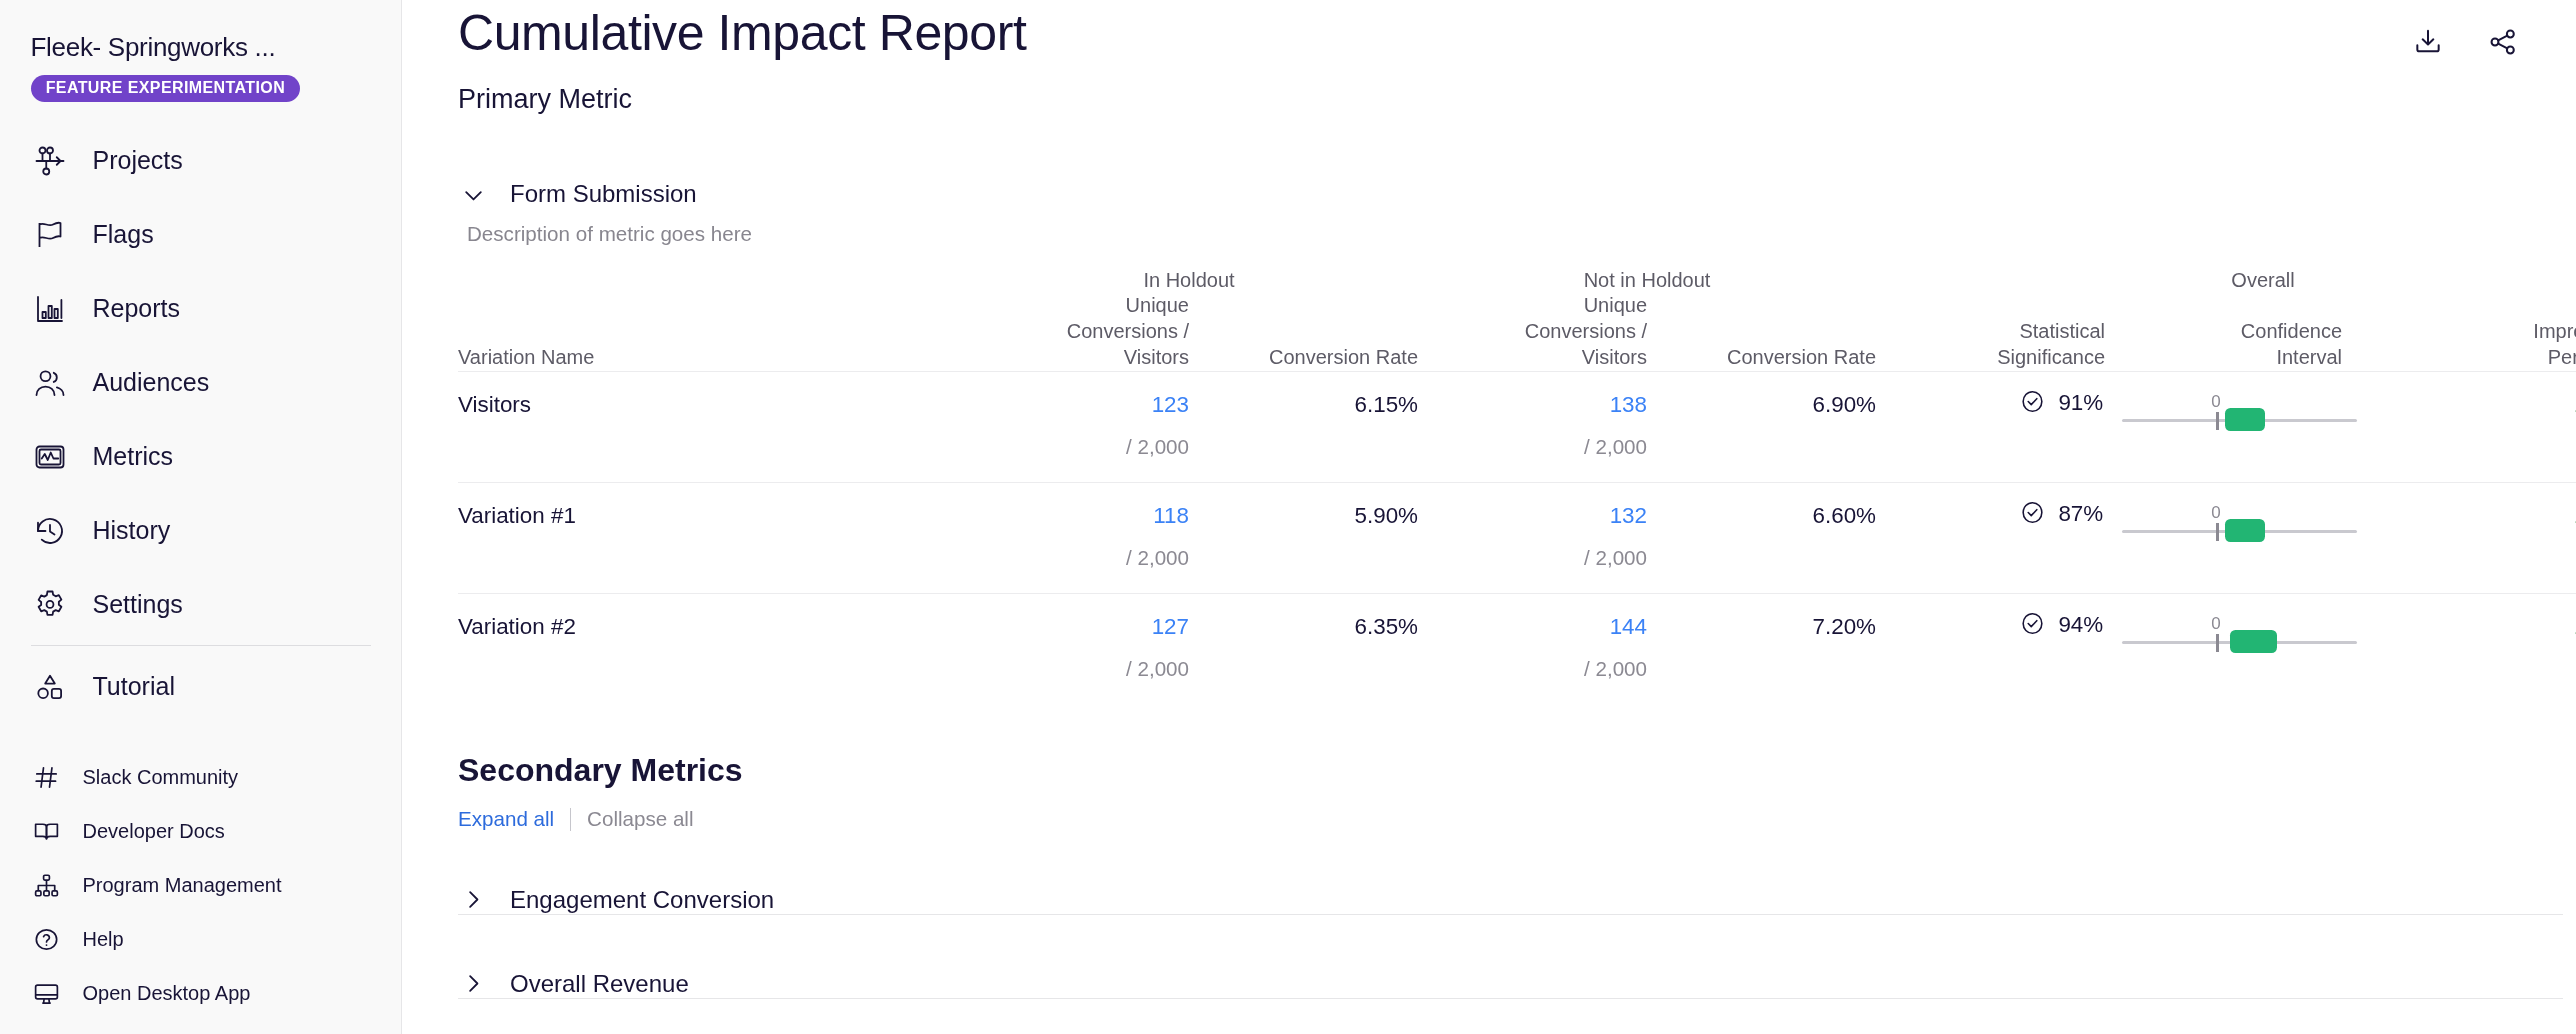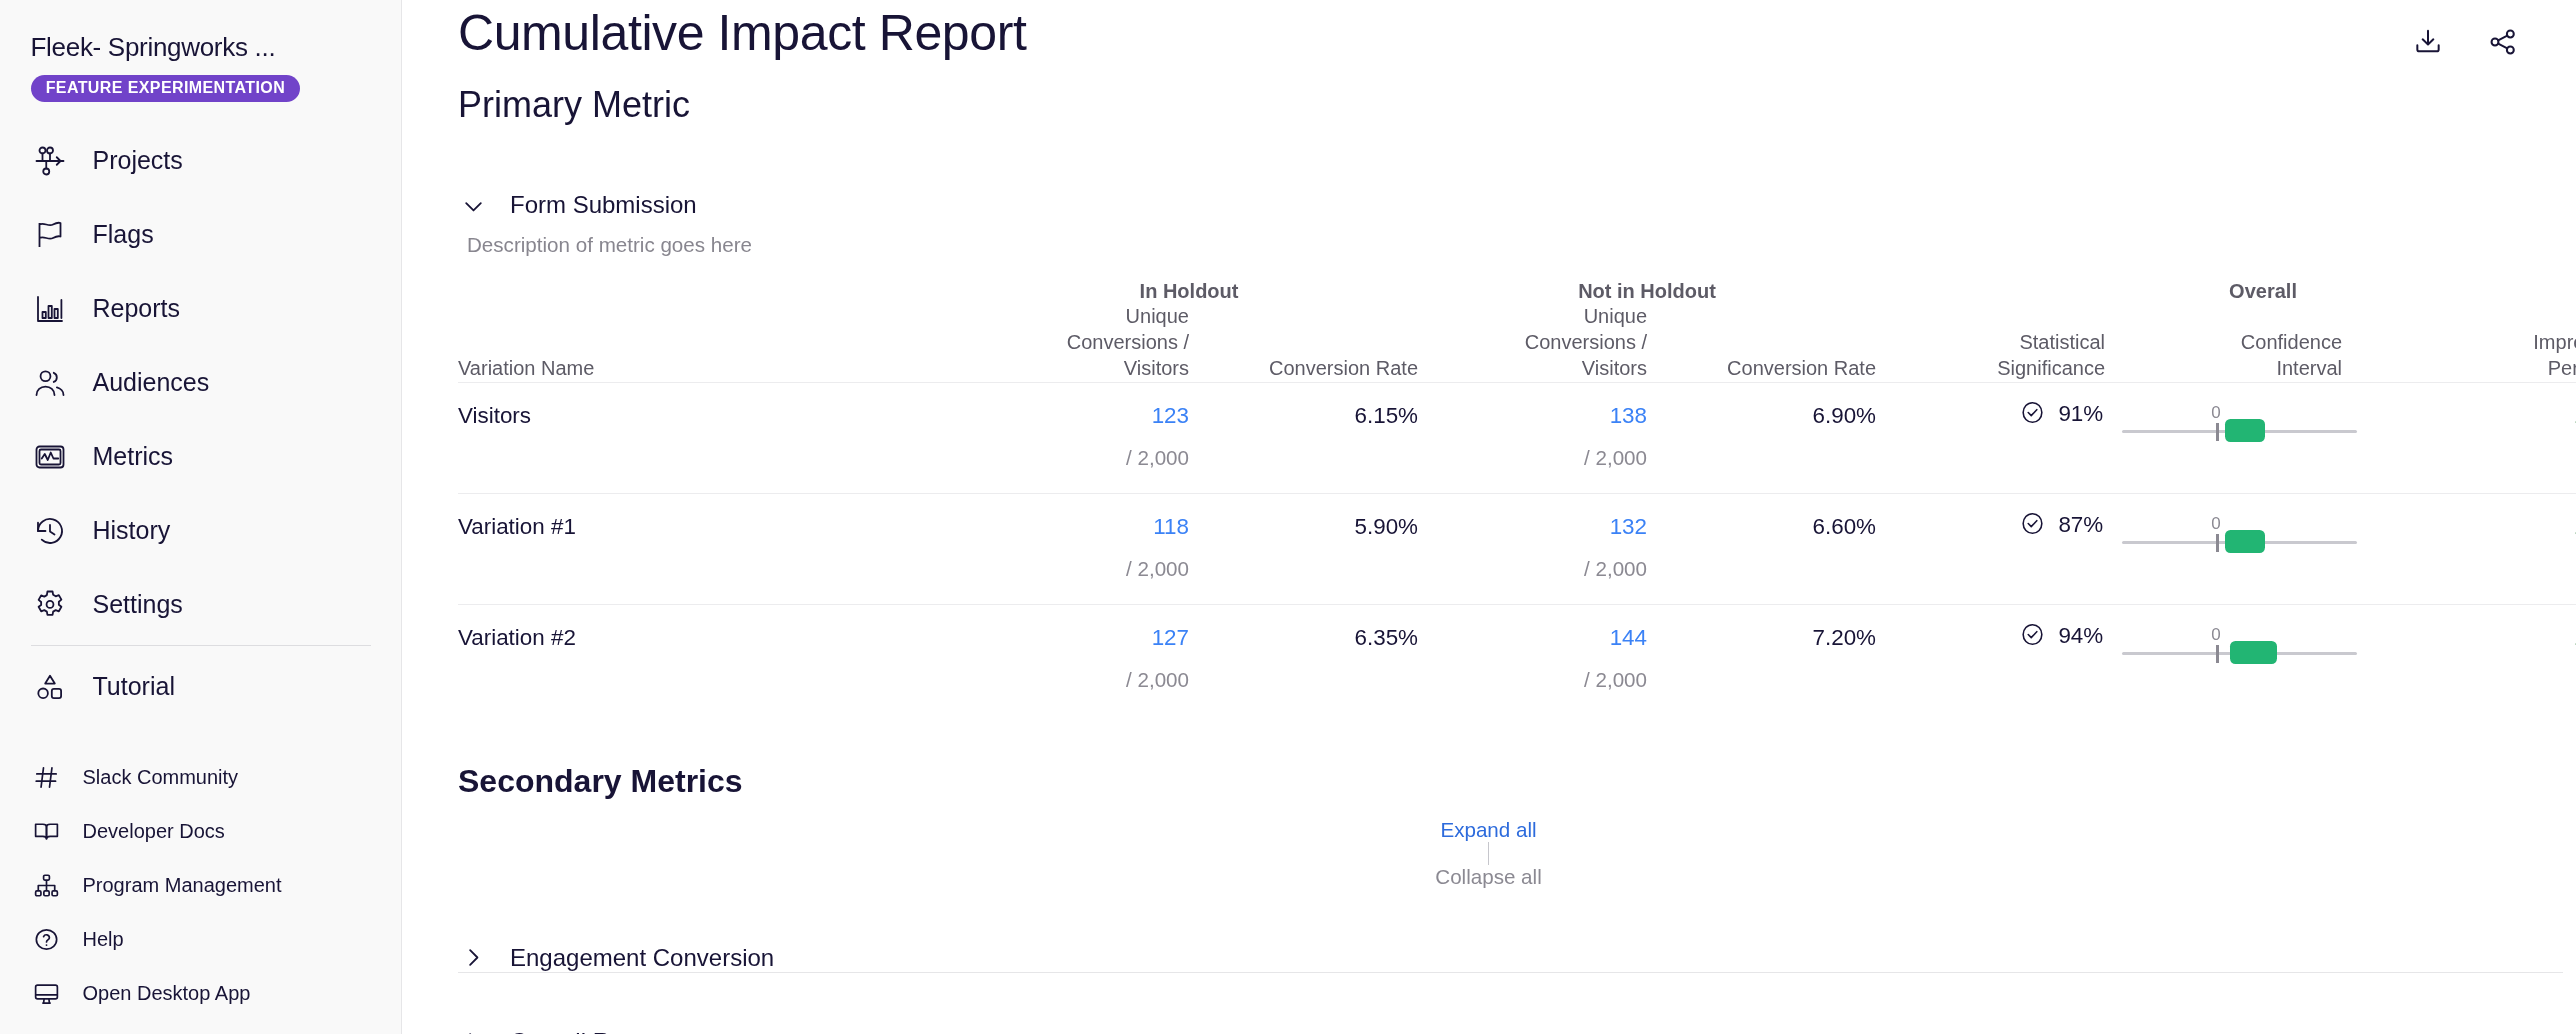--- a/index.html
+++ b/index.html
@@ -88,21 +88,21 @@
   .page-title {
     margin-top: 5.4px;
     font-size: 50px;
     font-weight: 400;
     letter-spacing: -0.4px;
     color: #181436;
     line-height: 1.15;
   }
   .section-title {
     margin-top: 21.5px;
-    font-size: 36px;
+    font-size: 27px;
     font-weight: 400;
     color: #181436;
   }
   .metric-head {
     margin-top: 65px;
     display: flex; 
     cursor: pointer;
   }
   .chev { width: 30.5px; height: 30.5px; display:flex; align-items:center; justify-content:center; flex:0 0 30.5px;}
   .metric-name { margin-left: 21.5px; font-size: 24px; color: #181436; }
@@ -122,21 +122,21 @@
   col.c-name  { width: 502px; }
   col.c-uc1   { width: 229px; }
   col.c-cr1   { width: 229px; }
   col.c-uc2   { width: 229px; }
   col.c-cr2   { width: 229px; }
   col.c-sig   { width: 229px; }
   col.c-ci    { width: 269px; }
   col.c-imp   { width: 276px; }
 
   .grouprow th {
-    font-size: 20px; color: #5d5b66; font-weight: 700;
+    font-size: 20px; color: #5d5b66; font-weight: 400;
     text-align: center; padding-bottom: 7.2px;
   }
   .grouprow th.spacer { }
   .headrow th {
     font-size: 20px; color: #5d5b66; font-weight: 400;
     text-align: right;
     line-height: 1.32;
     padding-bottom: 12.5px;
     padding-right: 1.8px;
   }
@@ -160,21 +160,21 @@
   .cell-imp { text-align: right; font-size: 22.4px; color: #2c7a35; vertical-align: top !important; padding-top: 20px !important;}
 
   .cibox { position: relative; width: 235px; height: 50px; margin: 0 auto; }
   .ci-line { position: absolute; left: 0; right: 0; top: 27px; height: 2.7px; background: #c9c9cf; border-radius: 1.8px; }
   .ci-zero-tick { position: absolute; width: 2.7px; background: #8b8992; }
   .ci-zero-label { position: absolute; font-size: 17px; color: #8b8992; transform: translateX(-50%); top: 0; }
   .ci-bar { position: absolute; height: 23px; background: #22b573; border-radius: 5.4px; top: 16px; }
 
   
   .secondary-title { margin-top: 48px; font-size: 32px; color: #181436; }
-  .expand-row { margin-top: 18px; display: flex; align-items: center; gap: 0; font-size: 20.6px; flex-direction: column; }
+  .expand-row { margin-top: 18px; display: flex; align-items: center; gap: 0; font-size: 20.6px; }
   .link-blue { color: #2d6bdc; cursor: pointer; }
   .vsep { width: 0.9px; height: 23px; background: #c6c6cc; margin: 0 16px; }
   .link-grey { color: #8b8992; cursor: pointer; }
 
   .sec-item {
     margin-top: 0;
     width: 2105px;
     height: 84px;
     display: flex; align-items: flex-end;
     border-bottom: 0.9px solid #e6e6e8;

